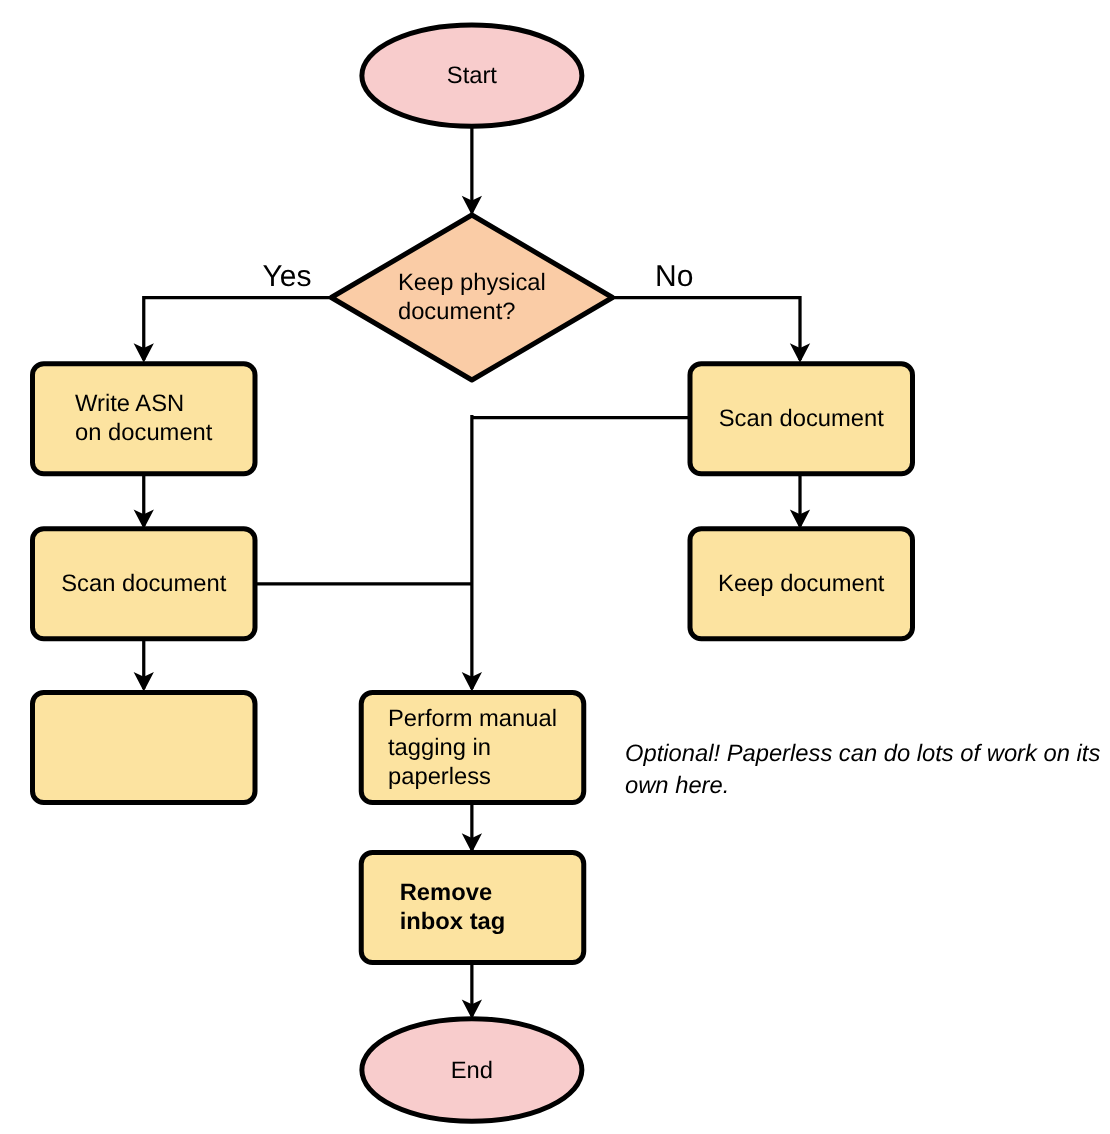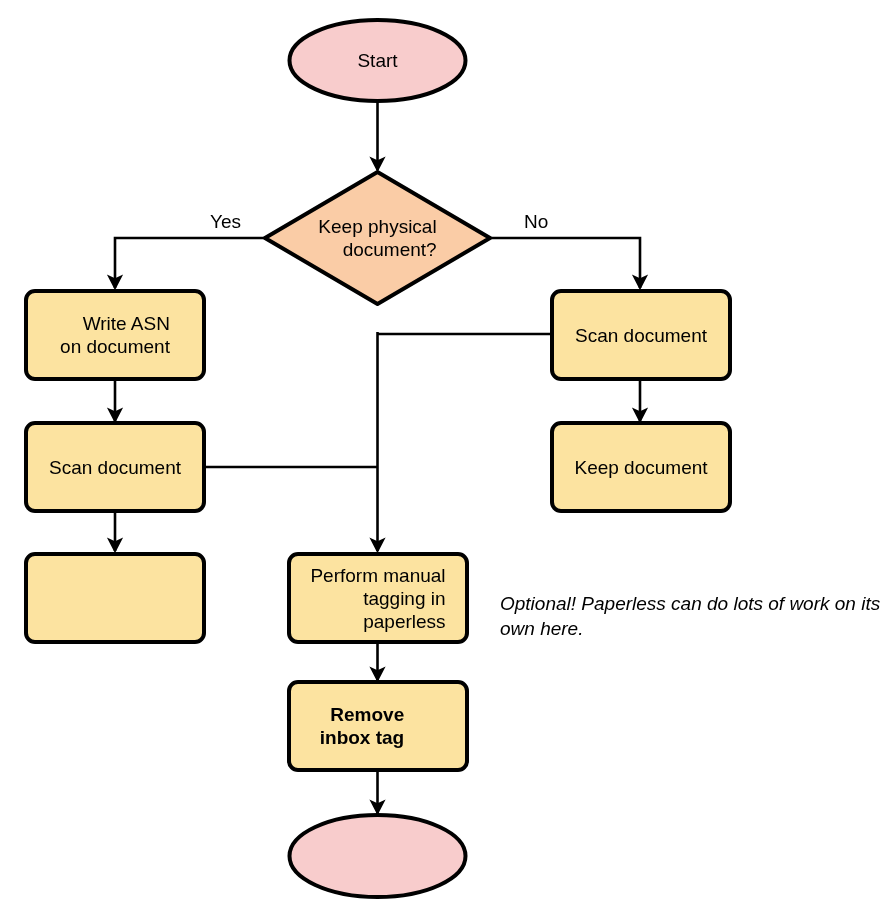--- a/index.html
+++ b/index.html
@@ -23,32 +23,32 @@
     left: 0;
     top: 0;
     width: 888px;
     height: 907px;
   }
   .node-label {
     position: absolute;
     display: flex;
     align-items: center;
     justify-content: center;
-    text-align: right;
+    text-align: left;
     font-family: "Liberation Sans", sans-serif;
     font-size: 19px;
     line-height: 23px;
     color: #000000;
     white-space: pre-line;
     pointer-events: none;
   }
   .edge-label {
     position: absolute;
     font-family: "Liberation Sans", sans-serif;
-    font-size: 19px;
+    font-size: 24px;
     line-height: 22px;
     color: #000000;
     white-space: pre;
   }
   .note-text {
     position: absolute;
     font-family: "Liberation Sans", sans-serif;
     font-style: italic;
     font-size: 19px;
     line-height: 25px;
@@ -128,20 +128,21 @@
 
   <div class="node-label" style="left:552px; top:423px; width:178px; height:88px;">Keep document</div>
 
   <div class="node-label" style="left:289px; top:554px; width:178px; height:88px;">Perform manual
 tagging in
 paperless</div>
 
   <div class="node-label" style="left:273px; top:682px; width:178px; height:88px;font-weight:bold;">Remove
 inbox tag</div>
 
+  <div class="node-label" style="left:289px; top:815px; width:177px; height:82px;">End</div>
 
   <div class="edge-label" style="left:210px; top:211px;">Yes</div>
 
   <div class="edge-label" style="left:524px; top:211px;">No</div>
 
   <div class="note-text" style="left:483px; top:591px; width:405px;">
     <span>Optional! Paperless can do lots of work on</span>
     <span>its own here.</span>
   </div>
 

